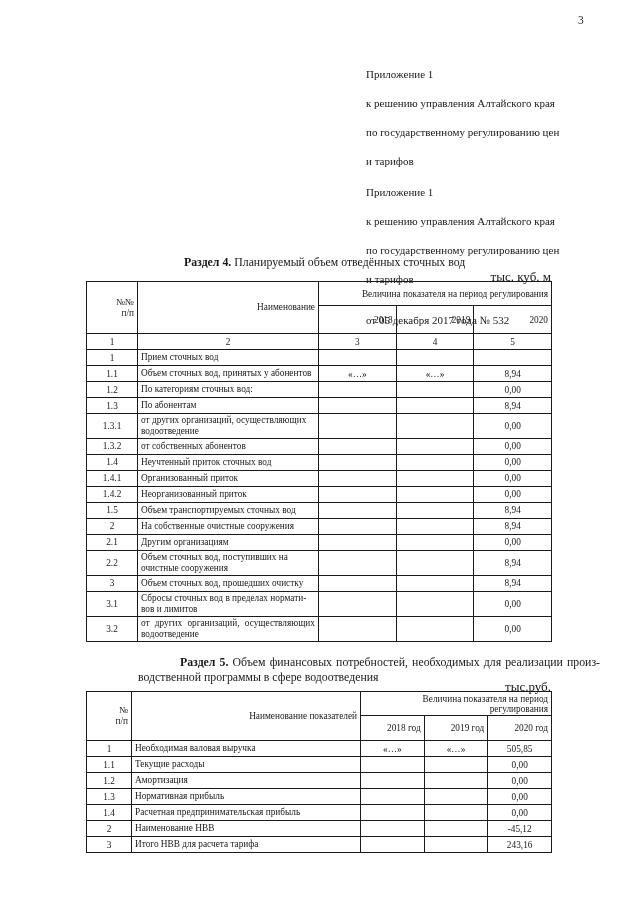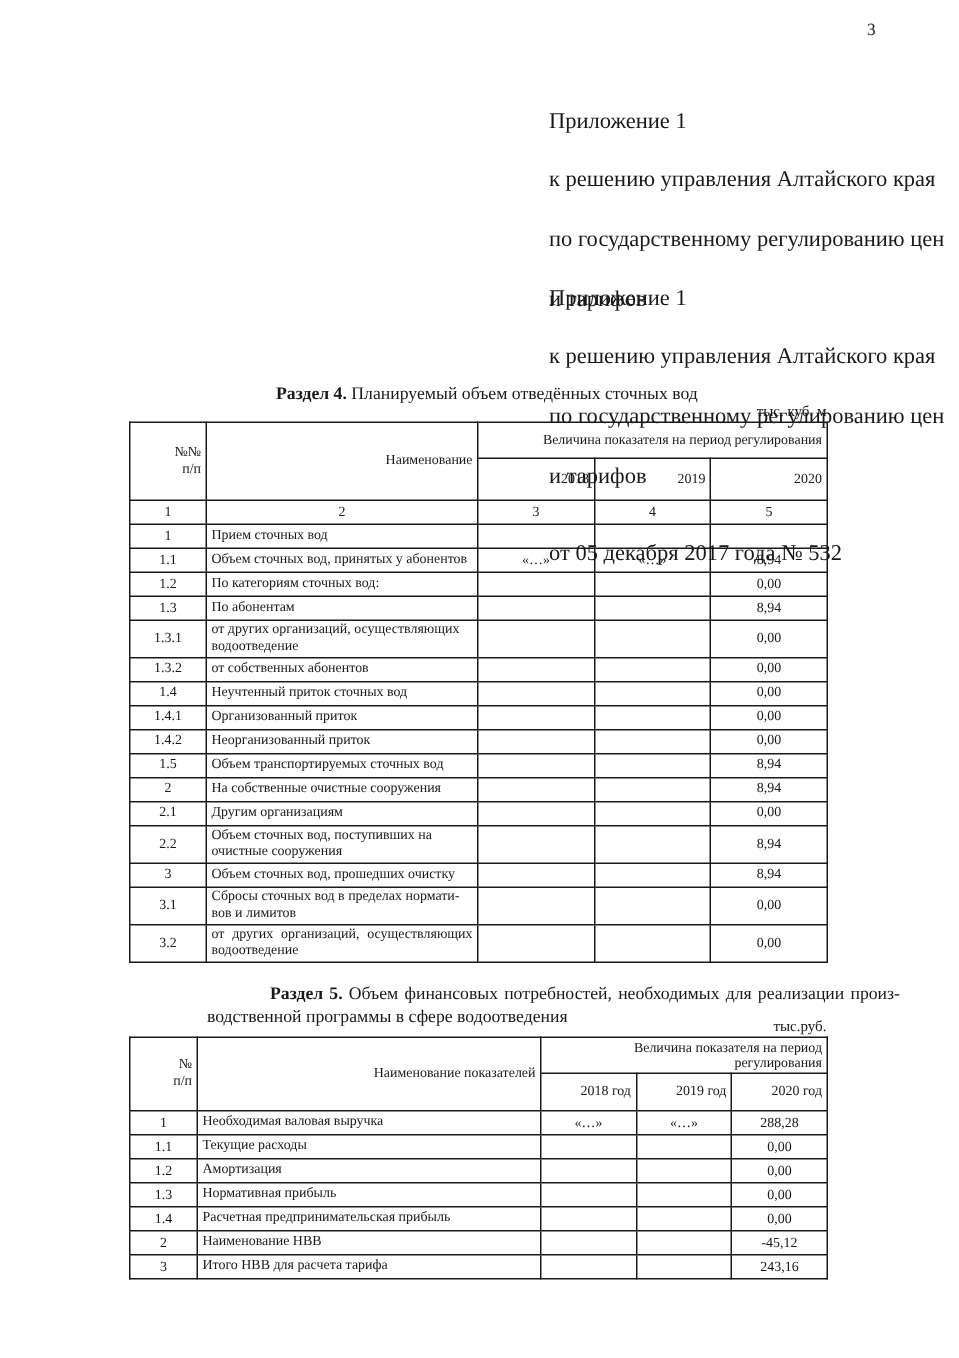--- a/index.html
+++ b/index.html
@@ -23,21 +23,21 @@
   .page-number {
     position: absolute;
     top: 14px;
     right: 55px;
     font-size: 11.5px;
     letter-spacing: 0.2px;
   }
   .appendix-block {
     position: absolute;
     left: 366px;
-    font-size: 15px;
+    font-size: 11px;
     line-height: 1.32;
     white-space: pre-line;
   }
   #appendix-1 { top: 52px; }
   #appendix-2 { top: 170px; }
   .appendix-line { display: block; }
   .appendix-date { display: block; margin-top: 7px; }
   #appendix-2 .appendix-date { margin-top: 12px; }
 
   .section-heading {
@@ -57,21 +57,21 @@
   #sec5-heading {
     left: 90px;
     width: 462px;
     top: 655px;
     text-indent: 42px;
   }
 
   .unit-label {
     position: absolute;
     right: 88px;
-    font-size: 10px;
+    font-size: 13px;
   }
   #unit-1 { top: 269px; }
   #unit-2 { top: 679px; }
 
   table.doc-table {
     position: absolute;
     border-collapse: collapse;
     table-layout: fixed;
     font-size: 9.3px;
   }
@@ -294,21 +294,21 @@
         <th class="col-year">2019 год</th>
         <th class="col-year">2020 год</th>
       </tr>
     </thead>
     <tbody id="sec5-body">
         <tr>
           <td class="col-num">1</td>
           <td class="col-name nm-cell">Необходимая валовая выручка</td>
           <td class="col-year val">«…»</td>
           <td class="col-year val">«…»</td>
-          <td class="col-year val">288,28</td>
+          <td class="col-year val">505,85</td>
         </tr>
         <tr>
           <td class="col-num">1.1</td>
           <td class="col-name nm-cell">Текущие расходы</td>
           <td class="col-year val"></td>
           <td class="col-year val"></td>
           <td class="col-year val">0,00</td>
         </tr>
         <tr>
           <td class="col-num">1.2</td>

